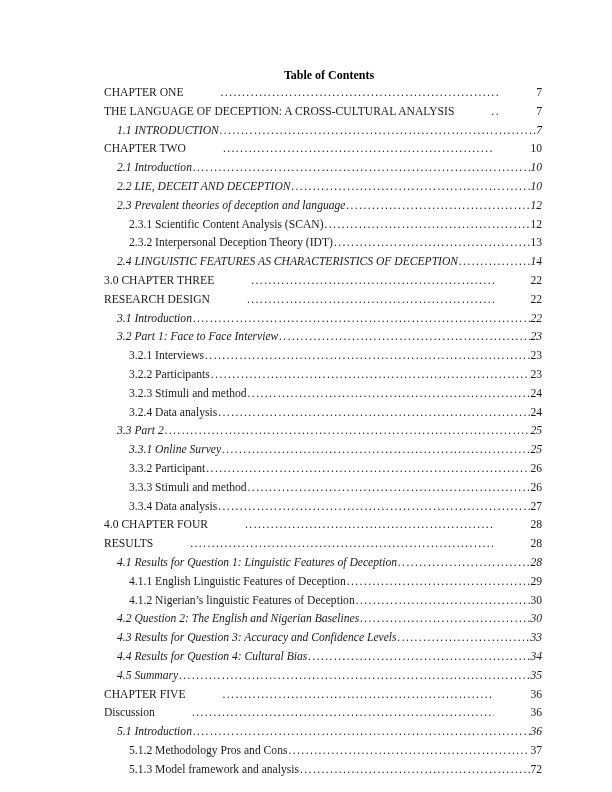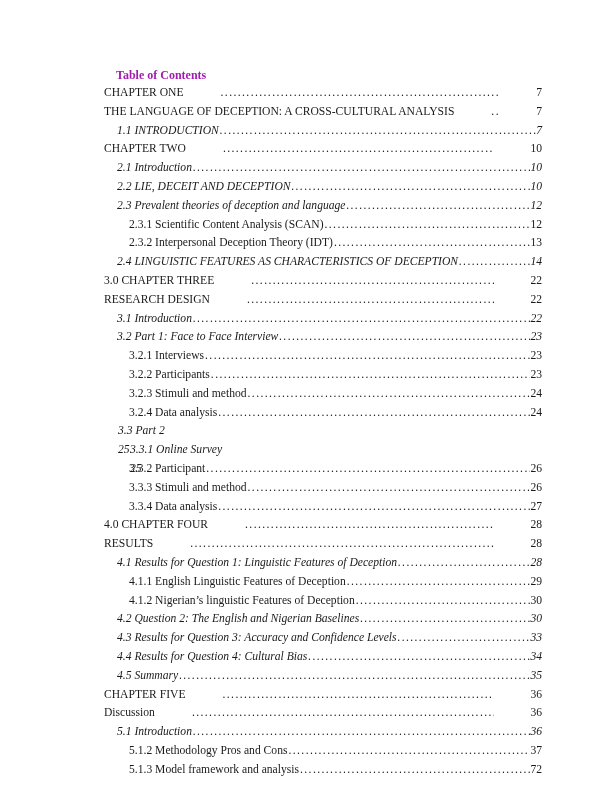--- a/index.html
+++ b/index.html
@@ -18,38 +18,39 @@
   .doc-content {
     position: absolute;
     left: 104px;
     top: 69px;
     width: 438px;
   }
   .doc-title {
     font-size: 12px;
     line-height: 13px;
     font-weight: bold;
-    color: #a21caf;
+    color: #000000;
     margin: 0 0 2px 12px;
+    text-align: center;
   }
   .toc-list {
     width: 100%;
   }
   .toc-row {
     display: flex;
     align-items: baseline;
     height: 18.8px;
     font-size: 11.6px;
     line-height: 18.8px;
     cursor: pointer;
   }
   .toc-row.lvl-0 { padding-left: 0; gap: 36px; }
   .toc-row.lvl-1 { padding-left: 13px; font-style: italic; }
   .toc-row.lvl-2 { padding-left: 25px; }
-  .toc-row.italic { font-style: italic; flex-direction: column; }
+  .toc-row.italic { font-style: italic; }
   .toc-label {
     white-space: pre;
     flex: 0 0 auto;
   }
   .toc-leader {
     flex: 1 1 auto;
     overflow: hidden;
     white-space: nowrap;
     letter-spacing: 1.4px;
     min-width: 6px;

